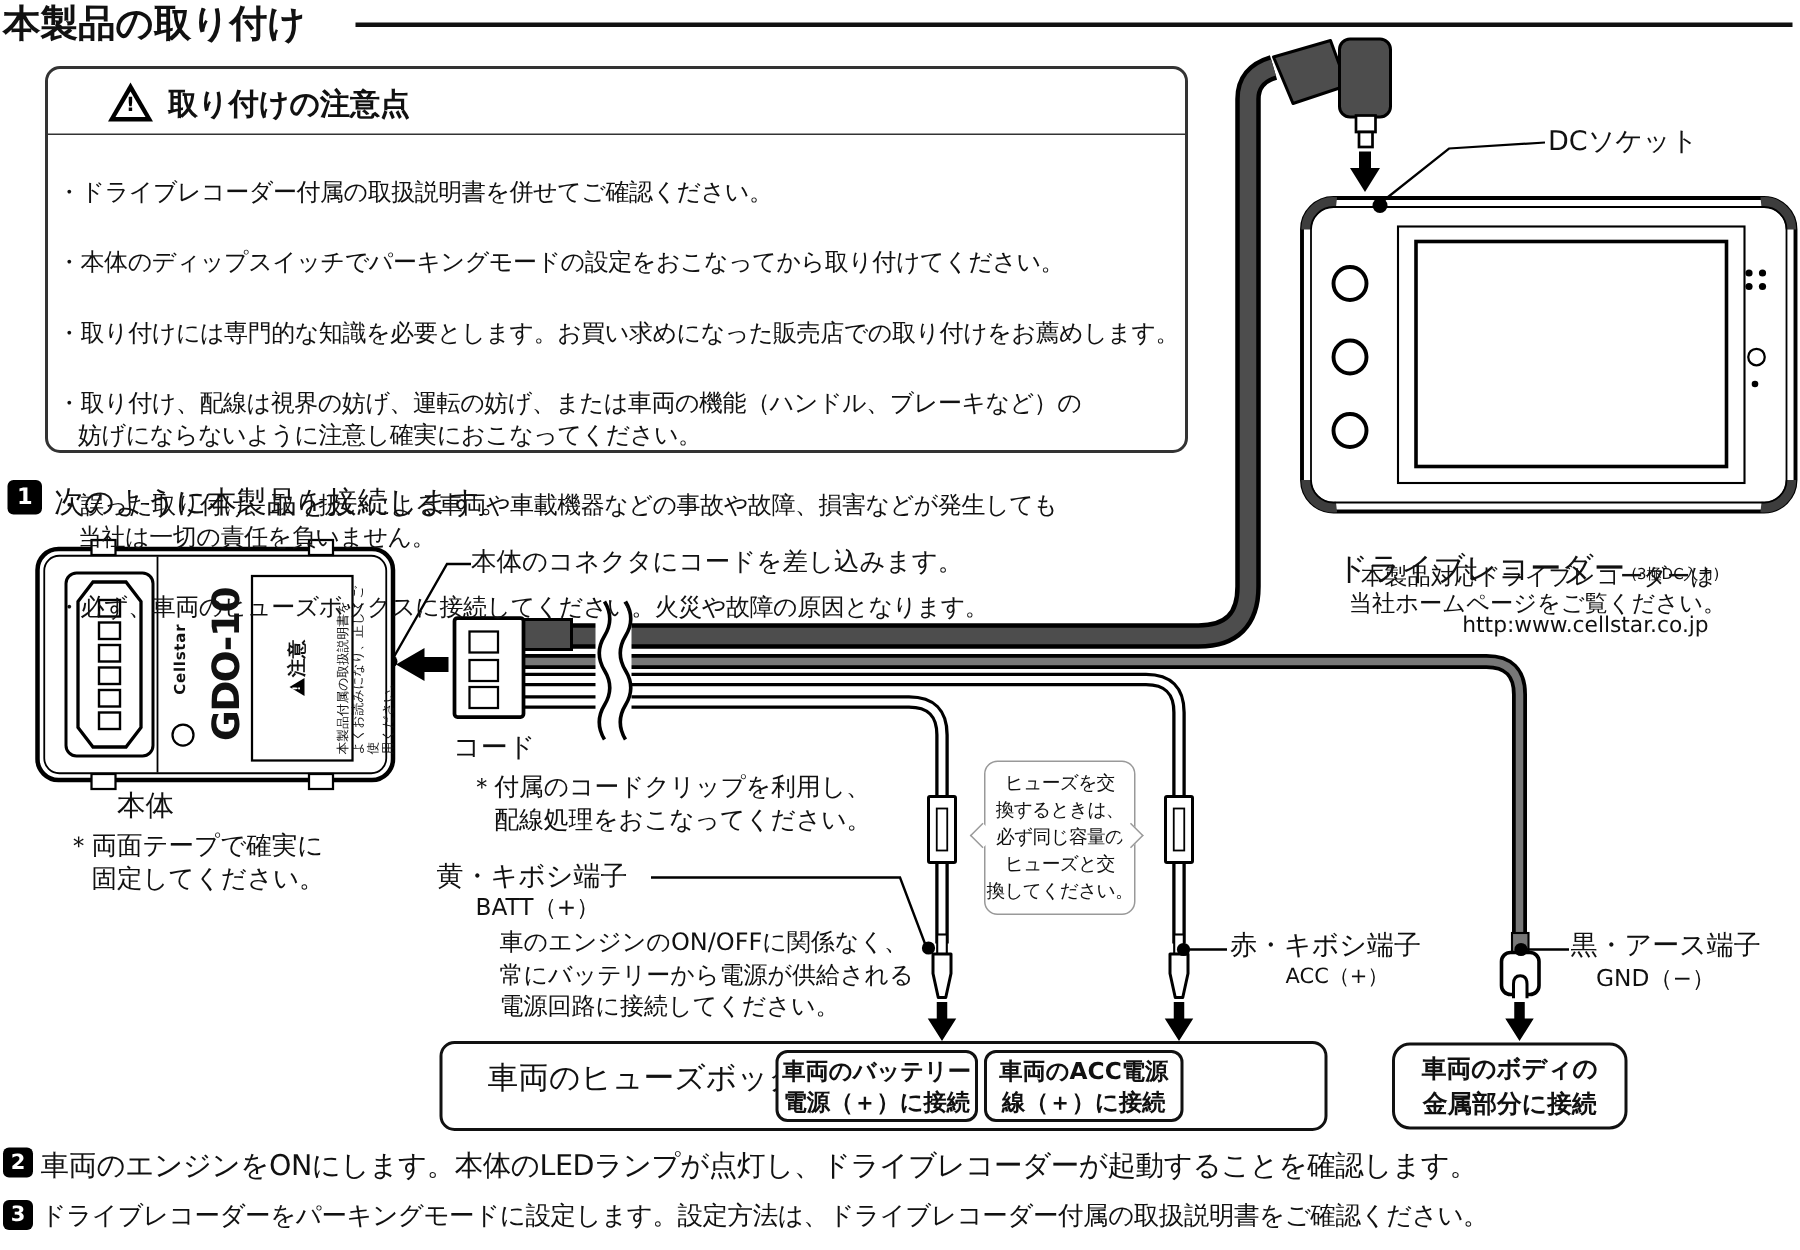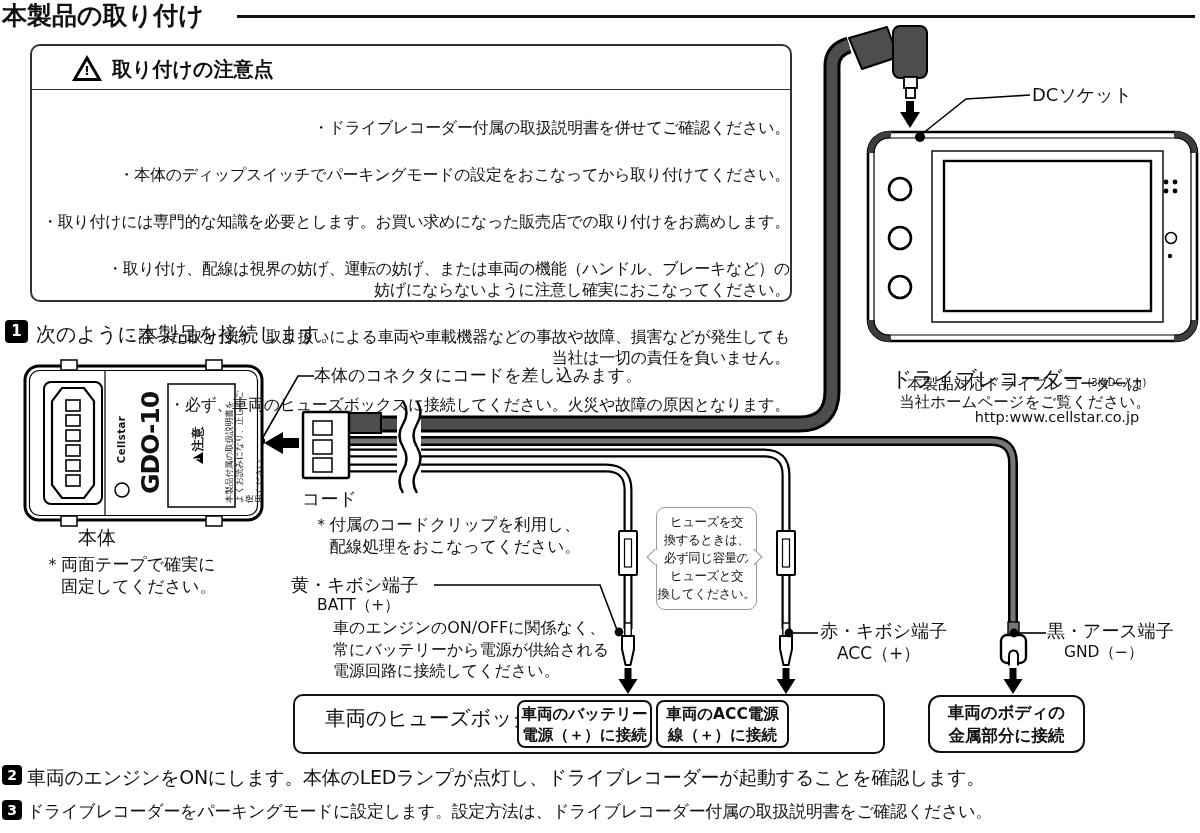--- a/index.html
+++ b/index.html
@@ -142,21 +142,21 @@
   <div class="t" style="left:237px;top:15px;width:958px;height:3px;background:#111;"></div>
 
   <div class="box" style="left:30px;top:44px;width:762px;height:258px;border:2px solid #333;border-radius:10px;box-sizing:border-box;">
     <div style="position:absolute;left:0;top:43px;width:100%;border-bottom:1.5px solid #333;"></div>
   </div>
   <span class="warn-tri">
     <span class="warn-tri-inner"></span>
     <span class="warn-tri-bang">!</span>
   </span>
   <div class="t" style="left:112px;top:57px;font-size:20px;font-weight:bold;">取り付けの注意点</div>
-  <div class="t bullets" style="left:38px;top:97px;width:752px;text-align:right;">
+  <div class="t bullets" style="left:38px;top:97px;width:752px;">
     <p>・ドライブレコーダー付属の取扱説明書を併せてご確認ください。</p>
     <p>・本体のディップスイッチでパーキングモードの設定をおこなってから取り付けてください。</p>
     <p>・取り付けには専門的な知識を必要とします。お買い求めになった販売店での取り付けをお薦めします。</p>
     <p>・取り付け、配線は視界の妨げ、運転の妨げ、または車両の機能（ハンドル、ブレーキなど）の
 妨げにならないように注意し確実におこなってください。</p>
     <p>・誤った取り付け、取り扱いによる車両や車載機器などの事故や故障、損害などが発生しても
 当社は一切の責任を負いません。</p>
     <p>・必ず、車両のヒューズボックスに接続してください。火災や故障の原因となります。</p>
   </div>
 
@@ -187,21 +187,21 @@
 換してください。</div>
   <div class="tip tip-l"></div>
   <div class="tip tip-r"></div>
 
   <div class="t" style="left:291px;top:574px;font-size:18px;">黄・キボシ端子</div>
   <div class="t" style="left:317px;top:596px;font-size:15.5px;">BATT（+）</div>
   <div class="t" style="left:289px;top:617px;font-size:16px;line-height:21.5px;margin-left:44px;">車のエンジンのON/OFFに関係なく、
 常にバッテリーから電源が供給される
 電源回路に接続してください。</div>
   <div class="t" style="left:820px;top:620px;font-size:18px;">赤・キボシ端子</div>
-  <div class="t" style="left:837px;top:643px;font-size:17px;">ACC（+）</div>
+  <div class="t" style="left:857px;top:643px;font-size:14px;">ACC（+）</div>
   <div class="t" style="left:1047px;top:620px;font-size:18px;">黒・アース端子</div>
   <div class="t" style="left:1064px;top:643px;font-size:15.5px;">GND（−）</div>
 
   <div class="t" style="left:1032px;top:84px;font-size:18px;">DCソケット</div>
   <div class="t" style="left:891px;top:347px;">
     <span style="font-size:21px;">ドライブレコーダー</span><span style="font-size:10px;margin-left:4px;">(3極DC入力)</span>
   </div>
   <div class="t" style="left:858px;top:376px;width:334px;text-align:center;font-size:15.5px;line-height:17.5px;">本製品対応ドライブレコーダーは
 当社ホームページをご覧ください。</div>
   <div class="t" style="left:890px;top:409px;width:334px;text-align:center;font-size:14.5px;">http:www.cellstar.co.jp</div>

